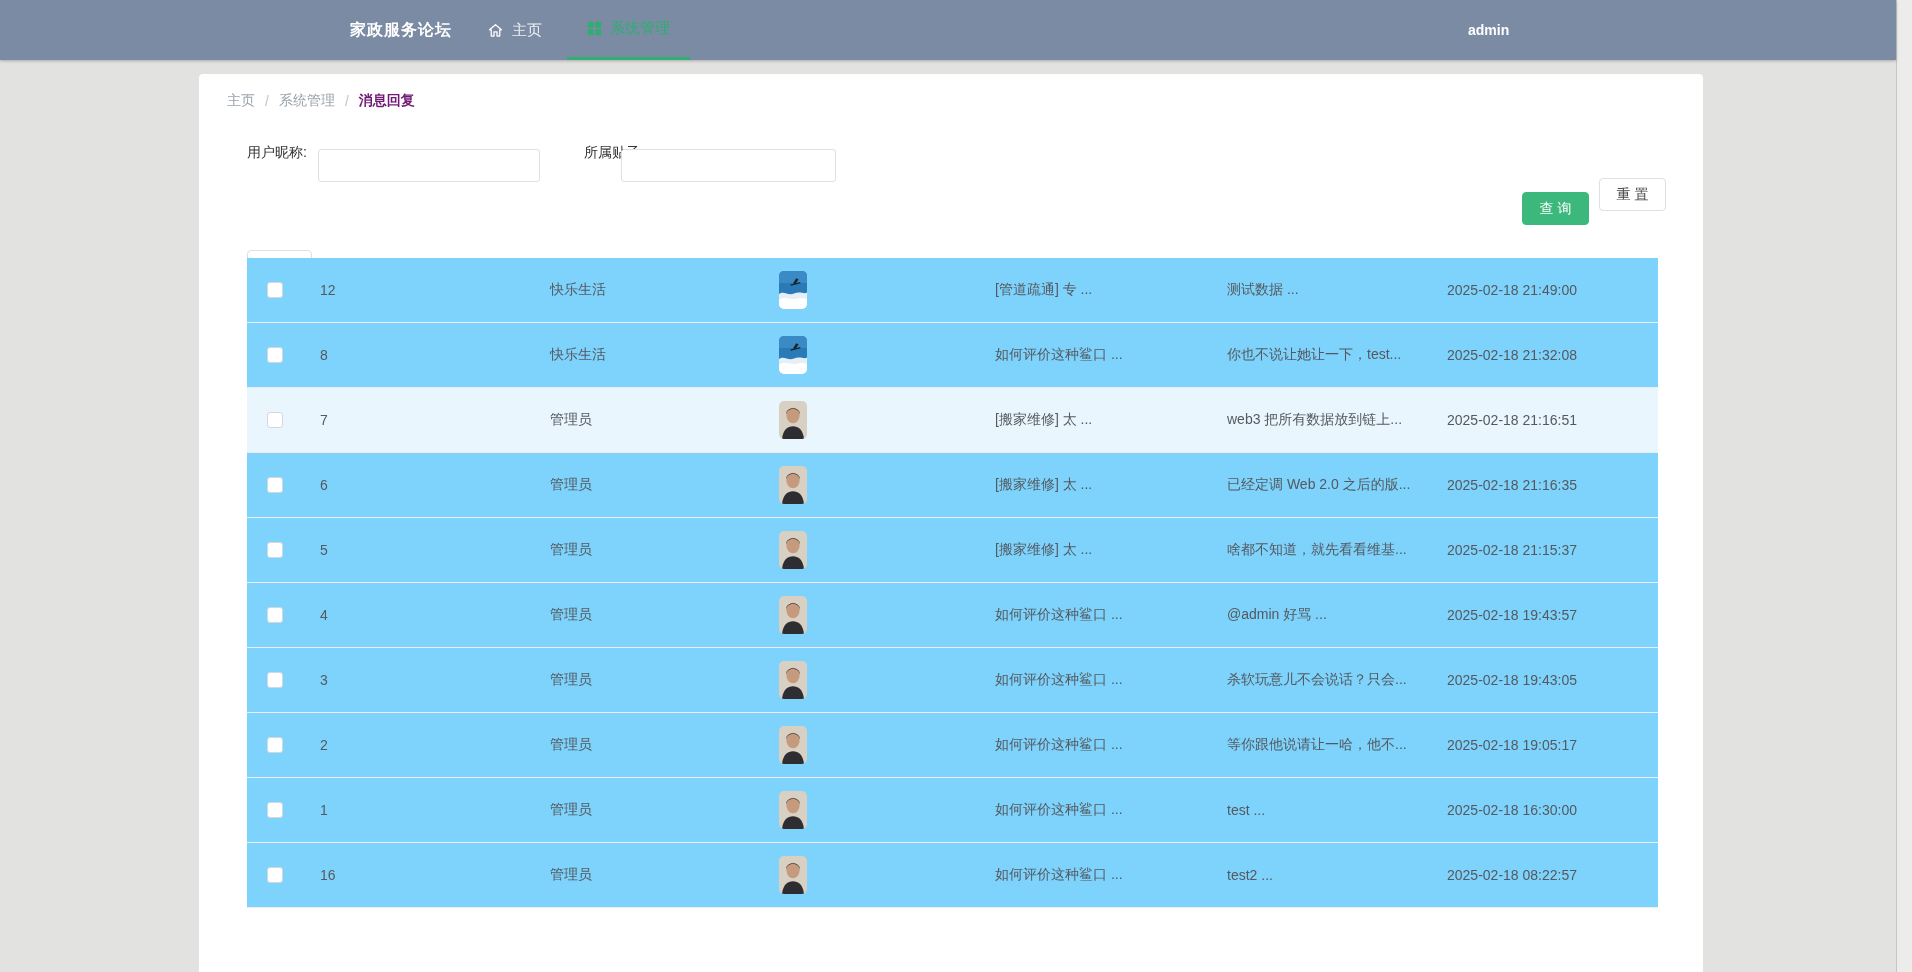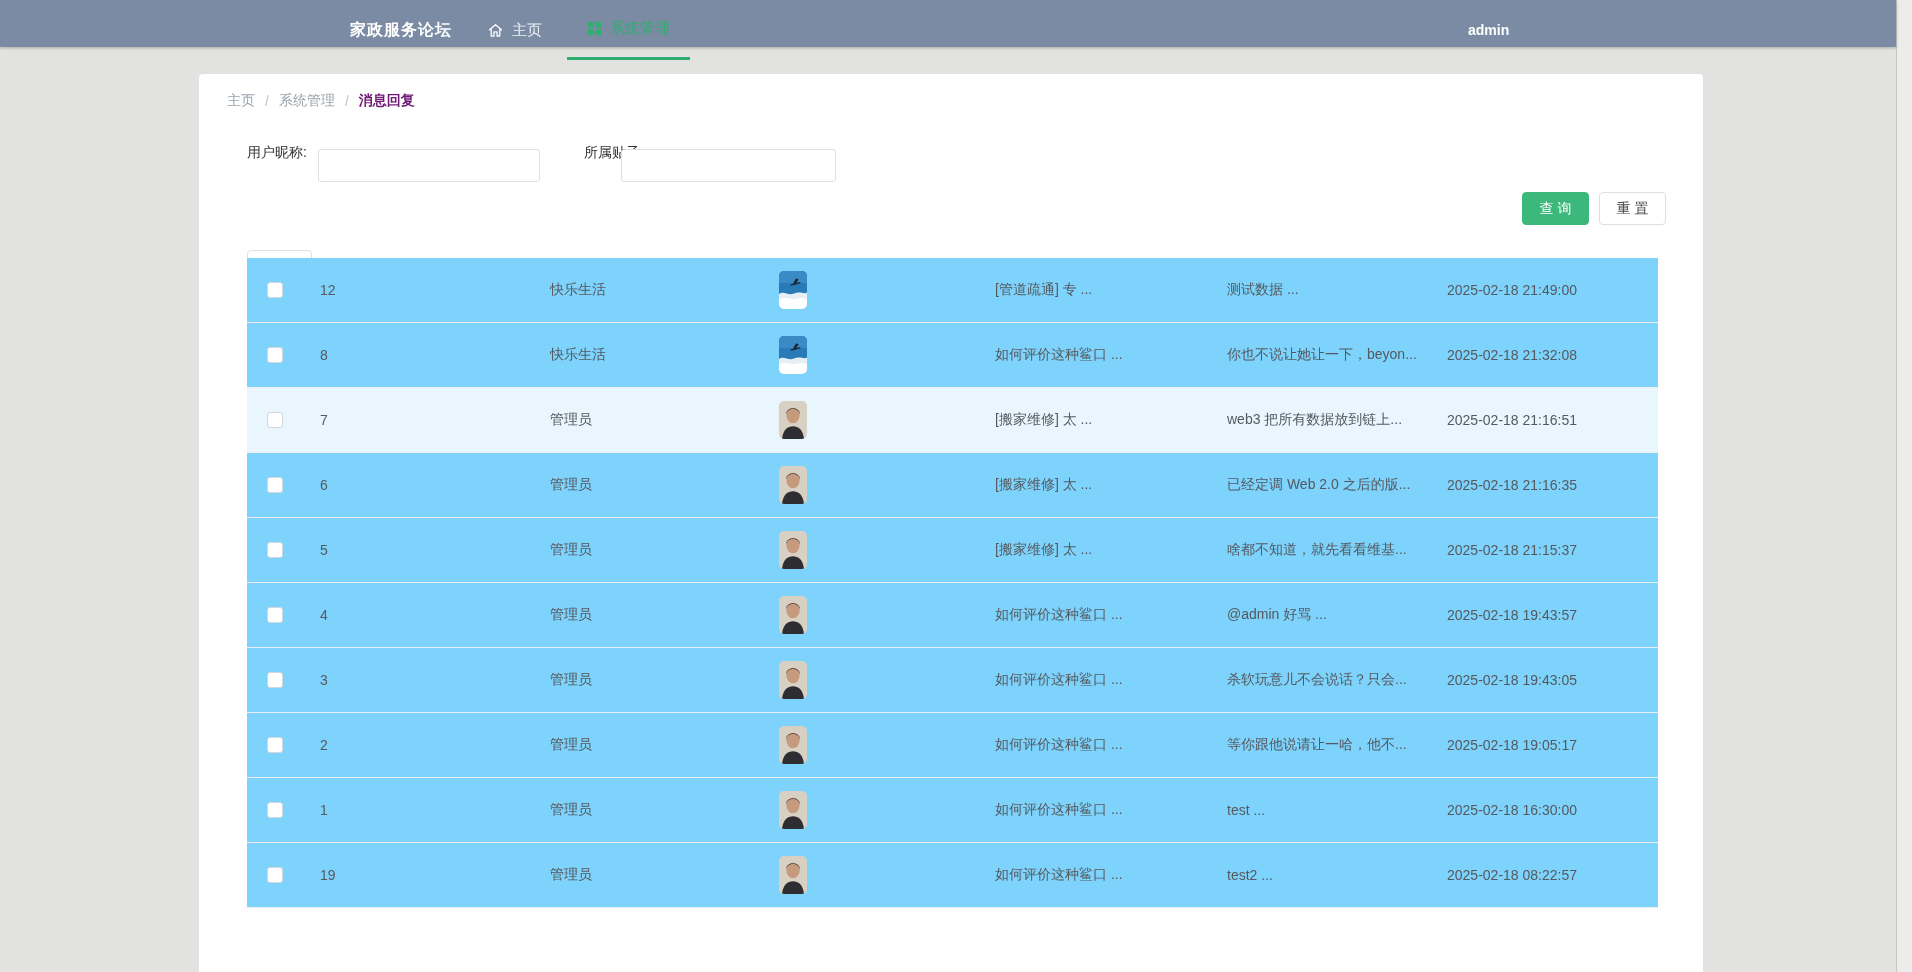--- a/index.html
+++ b/index.html
@@ -1,21 +1,21 @@
 <!DOCTYPE html>
 <html><head>
 <meta charset="utf-8">
 <style>
   * { margin:0; padding:0; box-sizing:border-box; }
   html,body { width:1912px; height:972px; }
   body { font-family:"Liberation Sans","DejaVu Sans",sans-serif; background:#e2e2e0; overflow:hidden; }
   #screen { position:relative; width:1912px; height:972px; }
 
   
-  .navbar { position:absolute; top:0; left:0; width:1896px; height:47px; background:#7b8ba4;
+  .navbar { position:absolute; top:0; left:0; width:1896px; height:60px; background:#7b8ba4;
             box-shadow:0 1px 3px rgba(0,0,0,.25); z-index:5; }
   .brand { position:absolute; left:350px; top:0; height:60px; display:flex; align-items:center;
            color:#fff; font-size:16px; font-weight:bold; letter-spacing:1px; }
   .nav-item { position:absolute; top:0; height:60px; display:flex; align-items:center; gap:8px;
               font-size:15px; color:#eef2f6; cursor:pointer; }
   .nav-item .nav-ico { display:flex; align-items:center; }
   .nav-home { left:487px; }
   .nav-sys { left:567px; width:123px; justify-content:center; color:#2fae71;
              border-bottom:3px solid #2fae71; }
   .nav-user { position:absolute; left:1468px; top:0; height:60px; display:flex; align-items:center;
@@ -40,21 +40,21 @@
   .lbl-nickname { left:48px; }
   .lbl-post { left:361px;margin-left:24px; }
   .filter-input { position:absolute; top:75px; height:33px; border:1px solid #dcdfe6; border-radius:3px;
                   background:#fff; font-size:14px; padding:0 10px; color:#333; outline:none; }
   .inp-nickname { left:119px; width:222px; }
   .inp-post { left:422px; width:215px; }
 
   .btn { position:absolute; height:33px; border-radius:4px; font-size:14px; cursor:pointer;
          display:flex; align-items:center; justify-content:center; border:1px solid transparent;margin-top:43px; }
   .btn-search { left:1323px; top:75px; width:67px; background:#3db87c; color:#fff; border-color:#3db87c; }
-  .btn-reset  { left:1400px; top:75px; width:67px; background:#fff; color:#444; border-color:#dcdfe6; }
+  .btn-reset  { left:1400px; top:61px; width:67px; background:#fff; color:#444; border-color:#dcdfe6; }
   .btn-delete { left:48px; top:133px; width:65px; background:#fff; color:#a16207; border-color:#dcdfe6; }
 
   
   .table { position:absolute; left:48px; top:184px; width:1411px; font-size:14px; color:#55595f; }
   .trow { display:flex; align-items:center; border-bottom:1px solid #eceef2; }
   .thead { height:49px; background:#fafafa; color:#303133; font-weight:bold; border-bottom:1px solid #e8e8e8; }
   .tbody .trow { height:65px; background:#7dd3fc; }
   .tbody .trow.highlighted { background:#e9f6fd; }
   .c-check   { width:73px;  display:flex; align-items:center; }
   .c-id      { width:230px; }
@@ -169,21 +169,21 @@
                 <path d="M0 28.5 C7 24.5 13 29.5 19 27.5 C23.5 26 26.5 28.5 28 27.5 L28 38 L0 38 Z" fill="#ffffff"></path>
                 <g fill="#18222c">
                   <path d="M17.2 7.2 l2.4 1.3 -3.4 4.8 -2.1 -1.1 z"></path>
                   <rect x="11.5" y="12.2" width="10" height="1.4" transform="rotate(-14 16.5 13)"></rect>
                 </g>
               </svg>
 
             </span>
           </div>
           <div class="c-post">如何评价这种鲨口 ...</div>
-          <div class="c-content">你也不说让她让一下，beyon...</div>
+          <div class="c-content">你也不说让她让一下，test...</div>
           <div class="c-time">2025-02-18 21:32:08</div>
         </div>
           <div class="trow highlighted">
           <div class="c-check">
             <span class="checkbox"></span>
           </div>
           <div class="c-id">7</div>
           <div class="c-nick">管理员</div>
           <div class="c-avatar">
             <span class="avatar" data-type="portrait-photo">
@@ -323,21 +323,21 @@
             </span>
           </div>
           <div class="c-post">如何评价这种鲨口 ...</div>
           <div class="c-content">test ...</div>
           <div class="c-time">2025-02-18 16:30:00</div>
         </div>
           <div class="trow">
           <div class="c-check">
             <span class="checkbox"></span>
           </div>
-          <div class="c-id">19</div>
+          <div class="c-id">16</div>
           <div class="c-nick">管理员</div>
           <div class="c-avatar">
             <span class="avatar" data-type="portrait-photo">
 
               <svg class="av-portrait" viewBox="0 0 28 38" preserveAspectRatio="none">
                 <rect width="28" height="38" fill="#d9d0c4"></rect>
                 <ellipse cx="14" cy="14.5" rx="6.6" ry="7.8" fill="#c59a7d"></ellipse>
                 <path d="M7.2 13.5 C6.4 5.6 21.6 5.6 20.8 13.5 C20.1 9.3 17.6 7.9 14 7.9 C10.4 7.9 7.9 9.3 7.2 13.5 Z" fill="#221e1c"></path>
                 <path d="M3 38 C4 28.3 8.8 25.2 14 25.2 C19.2 25.2 24 28.3 25 38 Z" fill="#2d2d32"></path>
               </svg>

